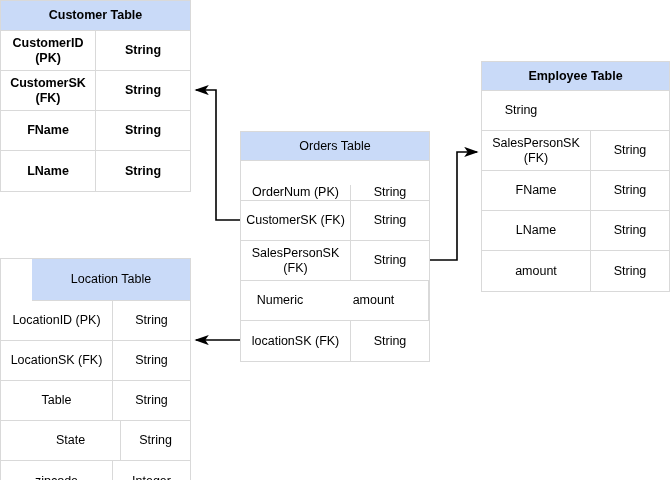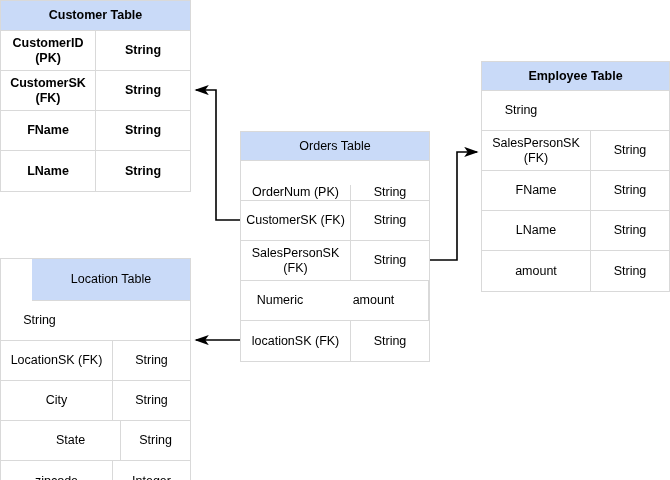--- a/index.html
+++ b/index.html
@@ -107,28 +107,29 @@
           <div class="cell col-type" style="width: 94px;">String</div>
         </div>
         <div class="tbl-row" style="height: 40px;">
           <div class="cell col-name" style="width: 95px;">LName</div>
           <div class="cell col-type" style="width: 94px;">String</div>
         </div>
       </div>
       <div class="er-table" style="left: 0px; top: 258px; width: 191px;">
         <div class="tbl-header" style="height: 42px; margin-left: 31px;">Location Table</div>
         <div class="tbl-row" style="height: 40px;">
+          <div class="cell col-name" style="width: 112px;">LocationID (PK)</div>
           <div class="cell col-type" style="width: 77px;">String</div>
         </div>
         <div class="tbl-row" style="height: 40px;">
           <div class="cell col-name" style="width: 112px;">LocationSK (FK)</div>
           <div class="cell col-type" style="width: 77px;">String</div>
         </div>
         <div class="tbl-row" style="height: 40px;">
-          <div class="cell col-name" style="width: 112px;">City</div>
+          <div class="cell col-name" style="width: 112px;">Table</div>
           <div class="cell col-type" style="width: 77px;">String</div>
         </div>
         <div class="tbl-row" style="height: 40px;">
           <div class="cell col-name" style="width: 112px; margin-left: 20px;">State</div>
           <div class="cell col-type" style="width: 77px;">String</div>
         </div>
         <div class="tbl-row" style="height: 40px;">
           <div class="cell col-name" style="width: 112px;">zipcode</div>
           <div class="cell col-type" style="width: 77px;">Integer</div>
         </div>

